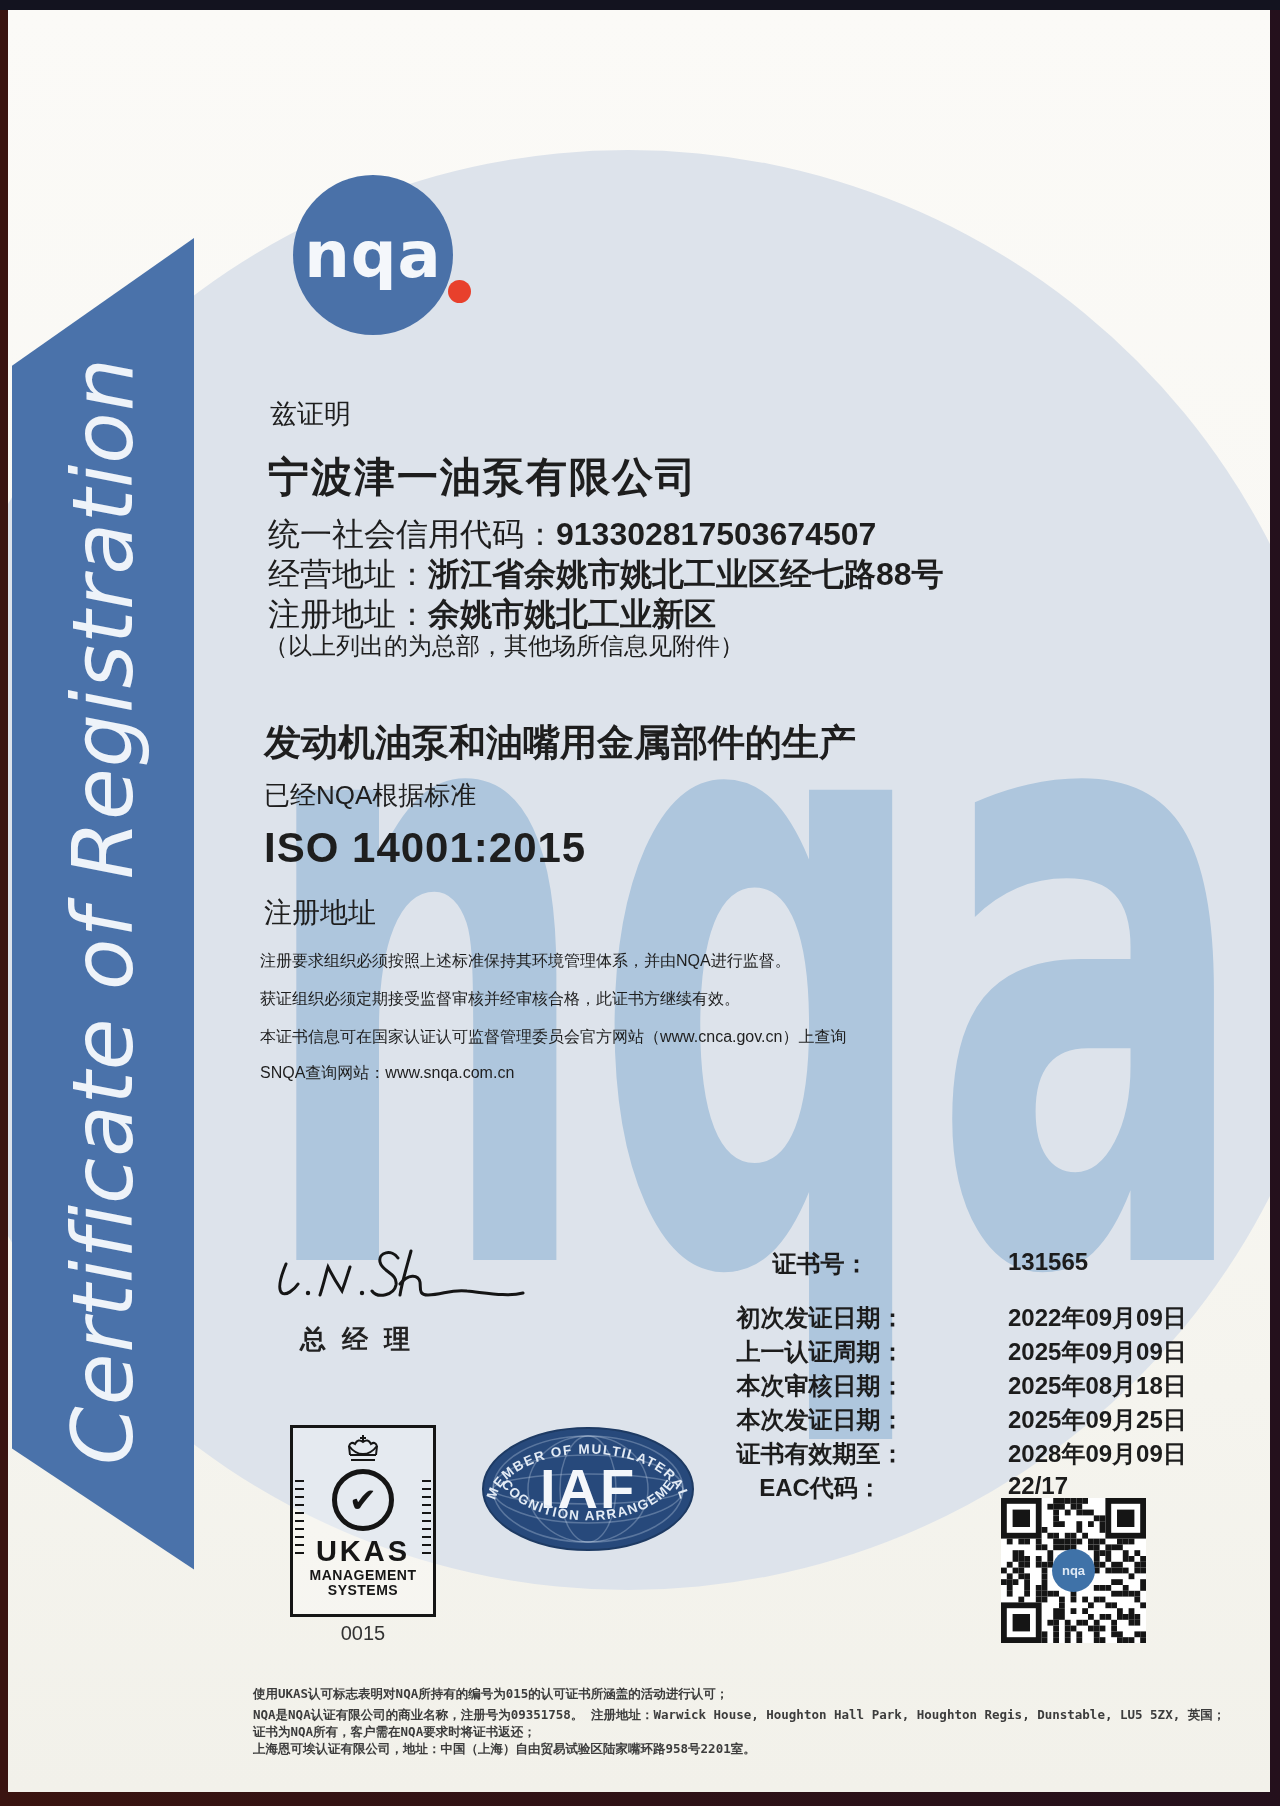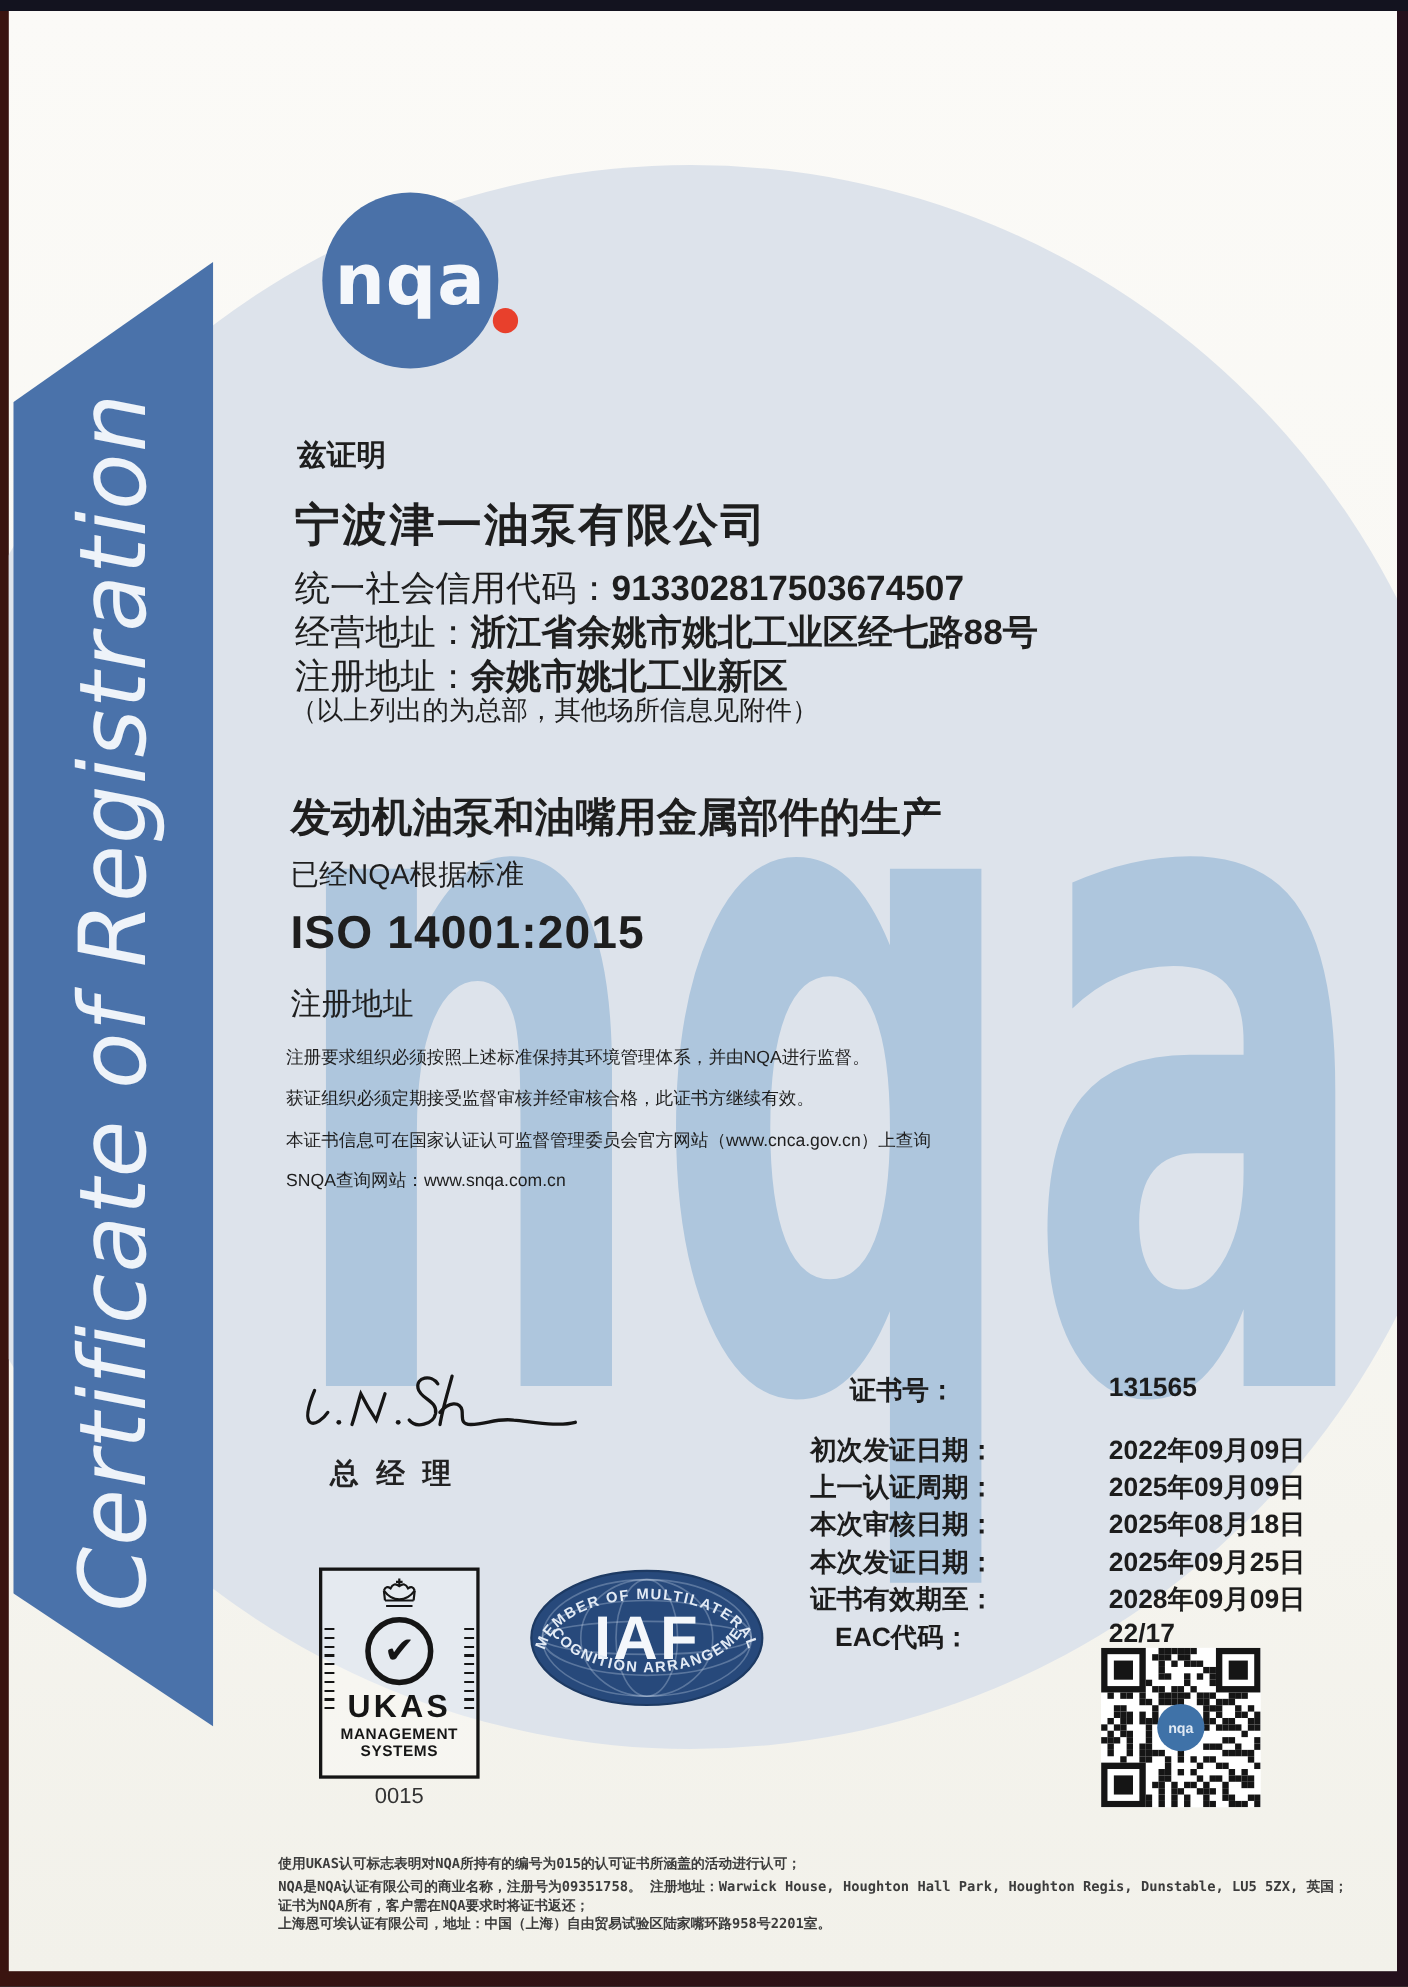--- a/index.html
+++ b/index.html
@@ -27,21 +27,21 @@
 
   
   .nqa-circle{left:285px;top:165px;width:160px;height:160px;border-radius:50%;
               background:#4a71a8;display:flex;align-items:center;justify-content:center;}
   .nqa-circle span{color:#f4f7fb;font-size:64px;font-weight:600;letter-spacing:1px;
                    font-family:"DejaVu Sans","Liberation Sans",sans-serif;}
   .nqa-dot{left:440px;top:270px;width:23px;height:23px;border-radius:50%;background:#e8402c;}
 
   
   .t{color:#1e1e1e;white-space:nowrap;}
-  .certify{left:262px;top:386px;font-size:27px;font-weight:700;}
+  .certify{left:262px;top:386px;font-size:27px;font-weight:400;}
   .company-name{left:260px;top:440px;font-size:41px;font-weight:700;letter-spacing:2px;}
   .info{font-size:32px;}
   .info .lbl{font-weight:500;}
   .info b{font-weight:700;}
   .note{left:256px;top:620px;font-size:24px;font-weight:400;text-align:right;}
   .scope-intro{left:258px;top:660px;font-size:28px;font-weight:500;}
   .scope{left:256px;top:708px;font-size:37px;font-weight:700;}
   .std-intro{left:256px;top:768px;font-size:26px;font-weight:500;}
   .standard{left:256px;top:814px;font-size:42px;font-weight:700;letter-spacing:1px;}
   .registered{left:256px;top:884px;font-size:28px;font-weight:500;}

